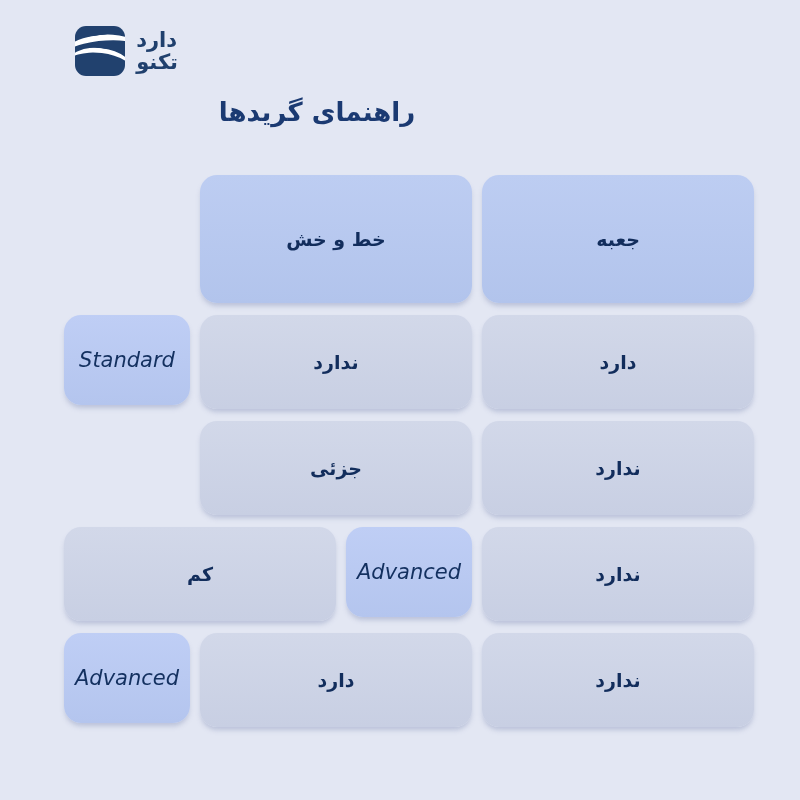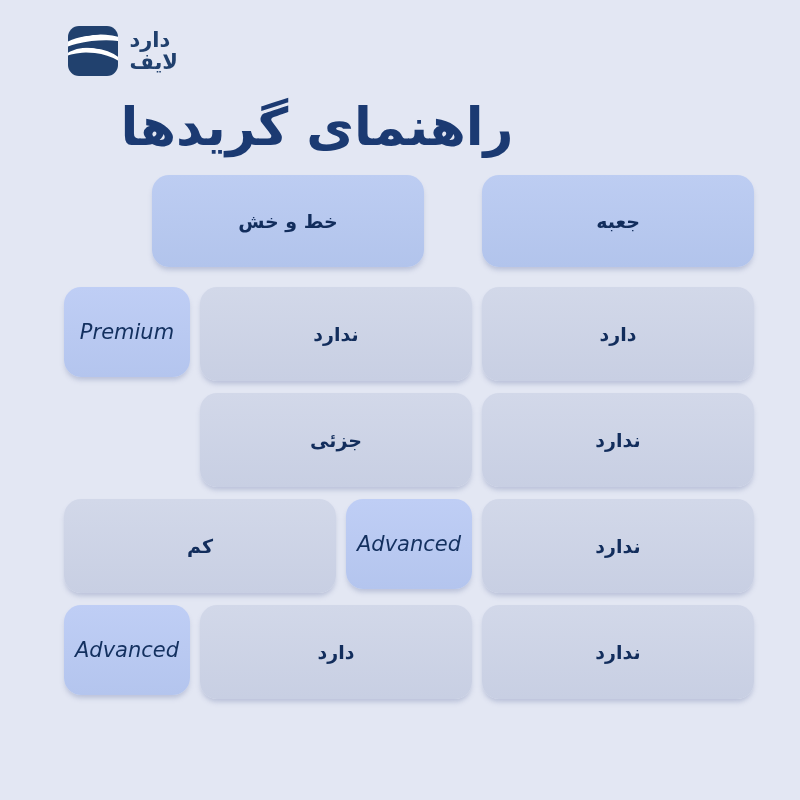--- a/index.html
+++ b/index.html
@@ -74,21 +74,21 @@
   }
   .brand-text span { display:block; white-space: nowrap; }
 
   
   .page-title {
     position: absolute;
     top: 97px;
     left: 0;
     width: 634px;
     text-align: center;
-    font-size: 52px;
+    font-size: 26px;
     font-weight: 700;
     color: #1b3a72;
     letter-spacing: 0;
   }
 
   
   .grid-table {
     position: absolute;
     top: 175px;
     left: 62px;
@@ -115,23 +115,22 @@
     color: #122d5c;
     box-shadow: 0 4px 5px -1px rgba(120,135,175,0.38);
   }
 
   
   .col-grade  { flex: 0 0 126px; }
   .col-b      { flex: 0 0 272px; }
   .col-a      { flex: 0 0 272px; }
 
   .cell-header {
-    height: 92px;
+    height: 128px;
     background: linear-gradient(180deg,#bdcdf2 0%, #b2c4ec 100%);
-    margin-left: 48px;
   }
   .cell-data {
     height: 94px;
     background: linear-gradient(180deg,#d2d8e9 0%, #c8cfe3 100%);
   }
   .cell-grade {
     height: 90px;
     background: linear-gradient(180deg,#bfcef5 0%, #b4c5ee 100%);
     font-style: italic;
     font-weight: 400;
@@ -146,38 +145,38 @@
     box-shadow: none;
   }
 </style>
 </head>
 <body>
 
 <div class="brand">
   <div class="brand-mark"></div>
   <div class="brand-text">
     <span>دارد</span>
-    <span>لایف</span>
+    <span>تکنو</span>
   </div>
 </div>
 
 <div class="page-title">راهنمای گریدها</div>
 
 <div class="grid-table">
 
   <div class="grid-row row-header">
     <div class="cell cell-header col-a">جعبه</div>
     <div class="cell cell-header col-b">خط و خش</div>
     <div class="cell-spacer"></div>
   </div>
 
   <div class="grid-row">
     <div class="cell cell-data col-a">دارد</div>
     <div class="cell cell-data col-b">ندارد</div>
-    <div class="cell cell-grade col-grade">Premium</div>
+    <div class="cell cell-grade col-grade">Standard</div>
   </div>
 
   <div class="grid-row">
     <div class="cell cell-data col-a">ندارد</div>
     <div class="cell cell-data col-b">جزئی</div>
   </div>
 
   <div class="grid-row">
     <div class="cell cell-data col-a">ندارد</div>
     <div class="cell cell-grade col-grade">Advanced</div>

